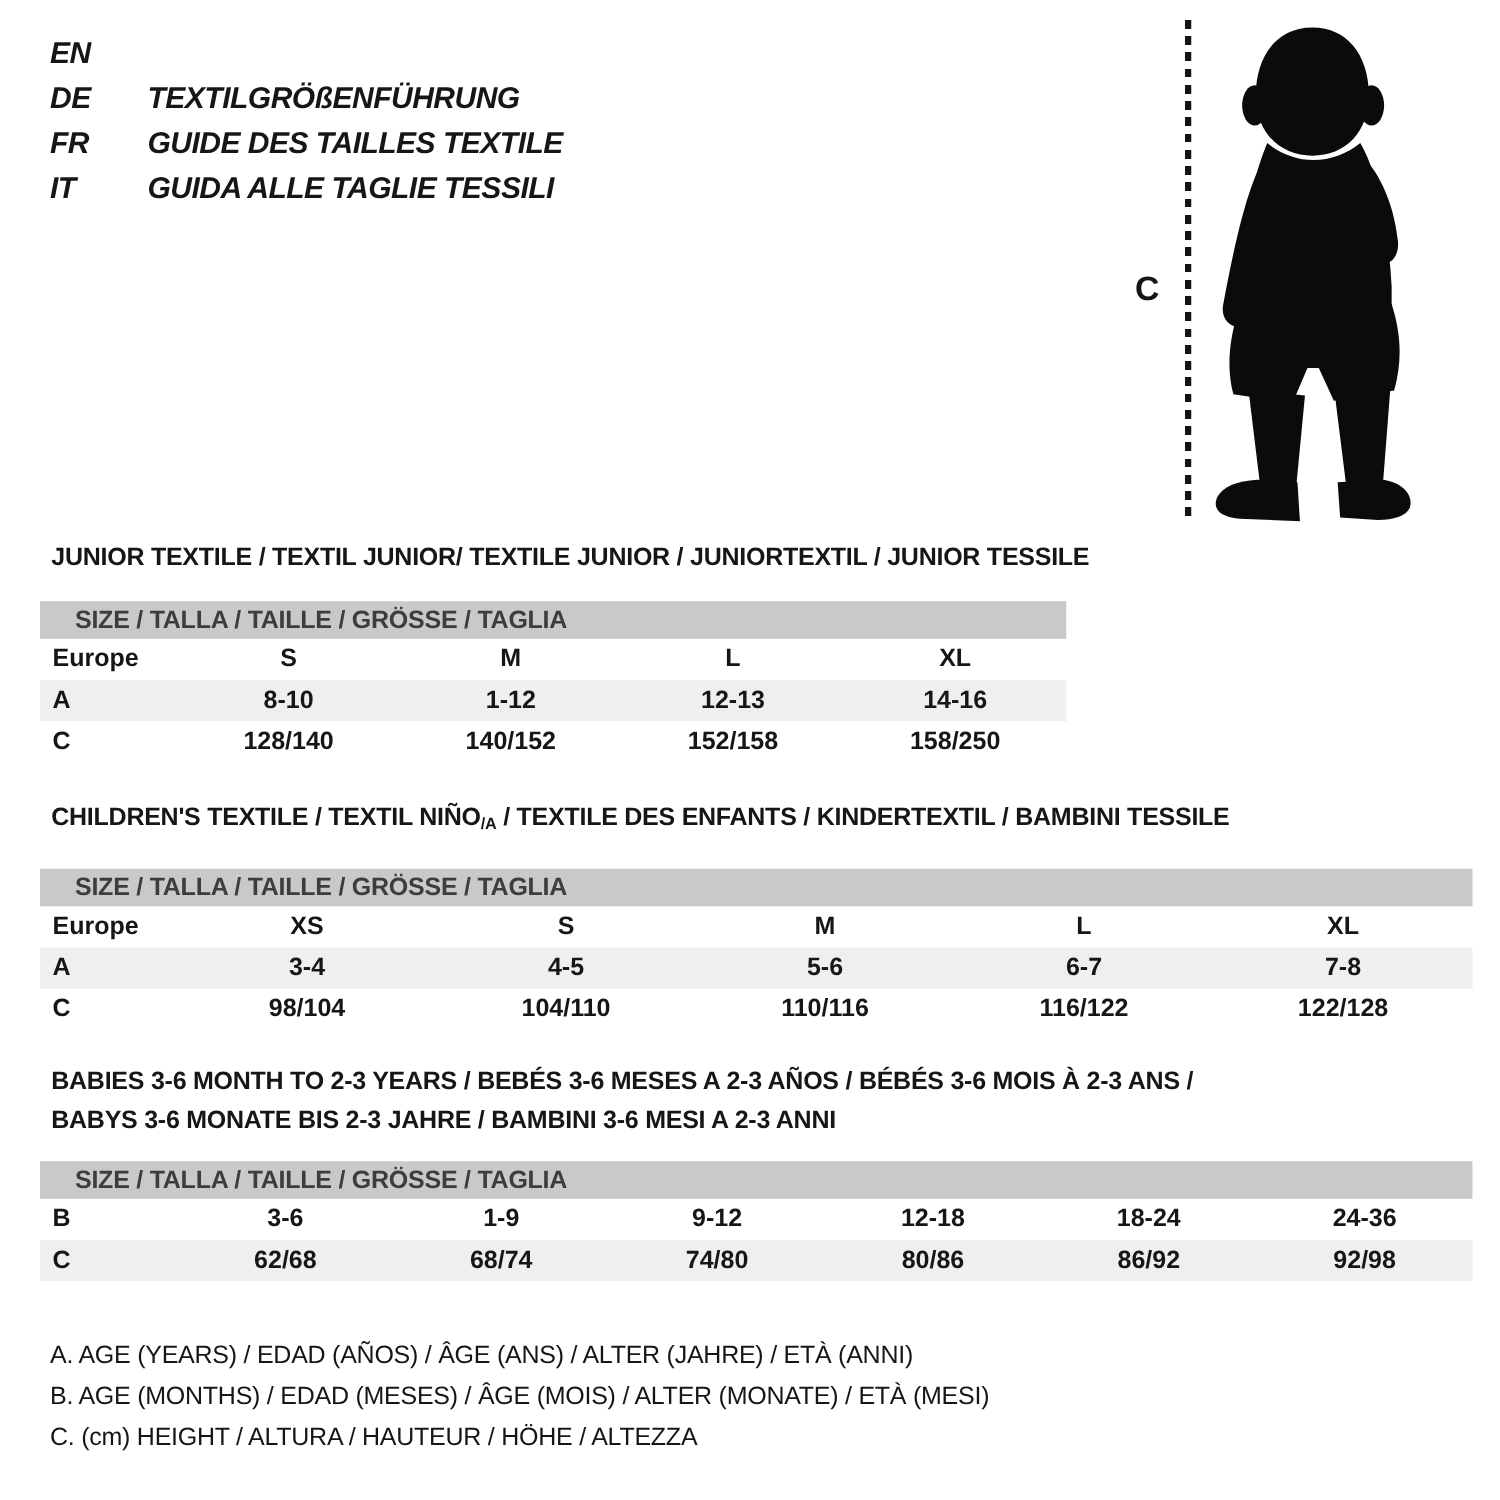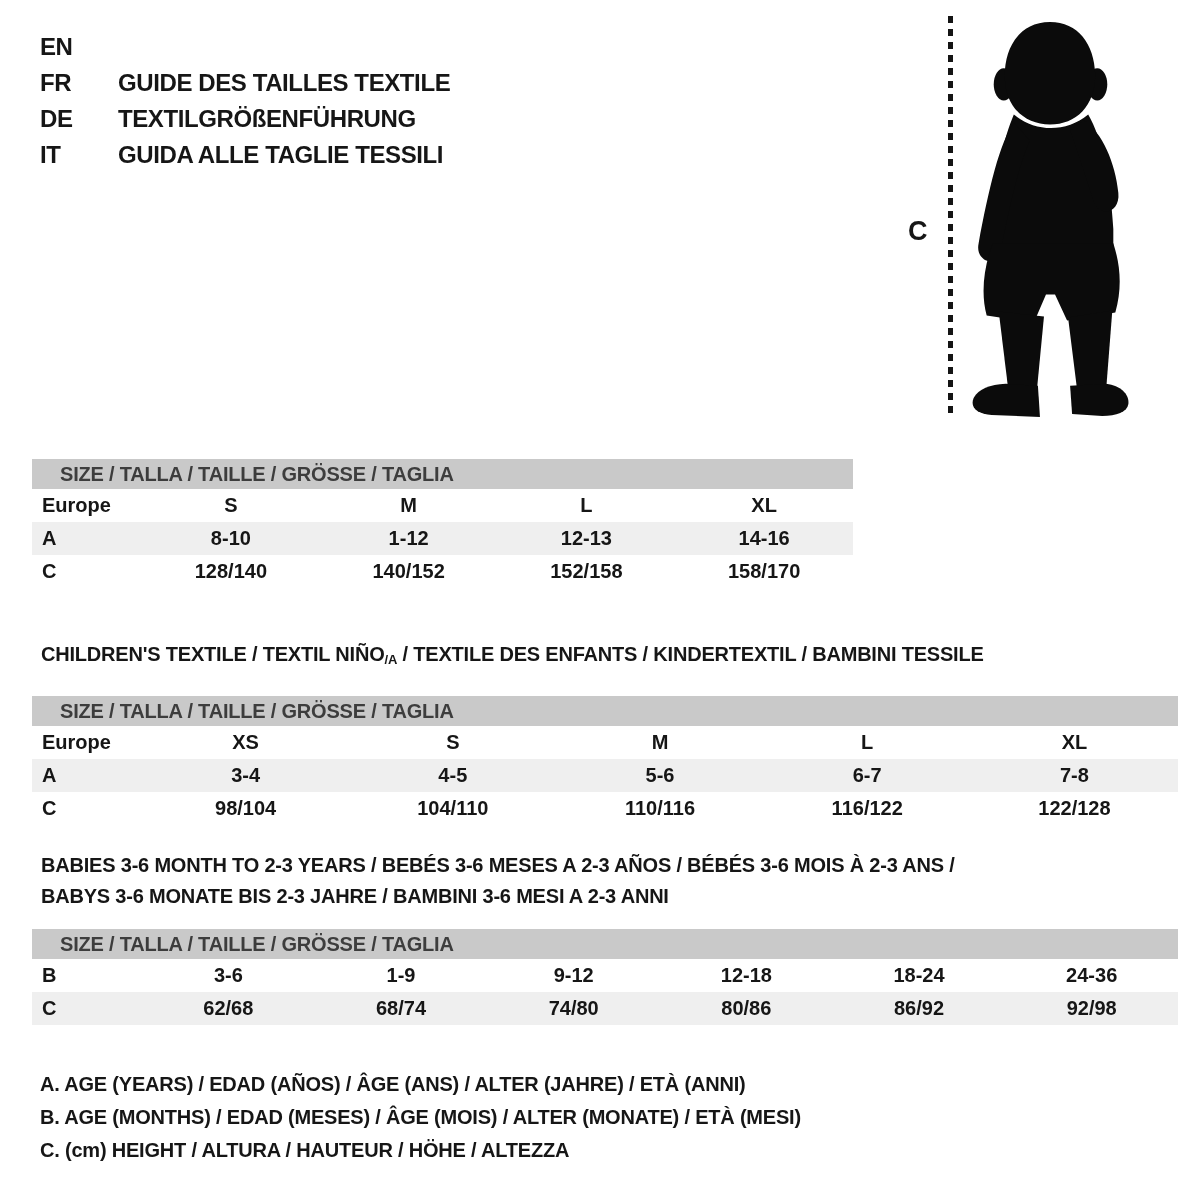--- a/index.html
+++ b/index.html
@@ -6,21 +6,21 @@
   body {
     width: 1200px; height: 1200px;
     background: #ffffff;
     font-family: "Liberation Sans", sans-serif;
     color: #161616;
   }
   .page { position: absolute; top: 0; left: 0; width: 1200px; height: 1200px; overflow: hidden; background: #fff; }
 
   
   .lang-block { position: absolute; left: 40px; top: 29px; font-size: 24px; font-weight: 700; letter-spacing: -0.4px; }
-  .lang-row { display: flex; height: 36px; align-items: center; }
+  .lang-row { display: flex; height: 36px; align-items: flex-start; font-style: italic; }
   .lang-code { width: 78px; flex: 0 0 78px; }
   .lang-label { white-space: nowrap; }
 
   
   .dash-line {
     position: absolute; left: 948px; top: 16px; width: 5px; height: 400px;
     background: repeating-linear-gradient(to bottom, #141414 0 7px, transparent 7px 13px);
   }
   .figure-label { position: absolute; left: 908px; top: 216px; font-size: 27px; font-weight: 700; }
   .toddler { position: absolute; left: 962px; top: 16px; width: 176px; height: 402px; }
@@ -44,39 +44,39 @@
     height: 30px; background: var(--header-bg, #c9c9c9); color: var(--header-text, #3d3d3d);
     display: flex; align-items: center; padding-left: 28px; box-sizing: border-box;
     font-size: 20px; font-weight: 700; letter-spacing: -0.2px;
   }
   .trow { height: 33px; display: flex; align-items: center; font-size: 20px; font-weight: 700; }
   .trow.shaded { background: var(--row-shaded, #efefef); }
   .tlabel { flex: 0 0 110px; width: 110px; padding-left: 10px; box-sizing: border-box; }
   .tcell { flex: 1 1 0; text-align: center; }
 
   
-  .legend { position: absolute; left: 40px; top: 1068px; font-size: 20px; font-weight: 700; letter-spacing: -0.2px; }
+  .legend { position: absolute; left: 40px; top: 1068px; font-size: 20px; font-weight: 400; letter-spacing: -0.2px; }
   .legend-line { line-height: 33px; white-space: nowrap; }
 </style>
 </head>
 <body style="color: rgb(22, 22, 22);">
 
 <div class="page">
 
   <div class="lang-block" id="langBlock">
       <div class="lang-row">
         <span class="lang-code">EN</span>
       </div>
       <div class="lang-row">
+        <span class="lang-code">DE</span>
+        <span class="lang-label">TEXTILGRÖßENFÜHRUNG</span>
+      </div>
+      <div class="lang-row">
         <span class="lang-code">FR</span>
         <span class="lang-label">GUIDE DES TAILLES TEXTILE</span>
-      </div>
-      <div class="lang-row">
-        <span class="lang-code">DE</span>
-        <span class="lang-label">TEXTILGRÖßENFÜHRUNG</span>
       </div>
       <div class="lang-row">
         <span class="lang-code">IT</span>
         <span class="lang-label">GUIDA ALLE TAGLIE TESSILI</span>
       </div>
     </div>
 
   <div>
     <div class="dash-line"></div>
     <div class="figure-label">C</div>
@@ -102,20 +102,23 @@
 
         <path d="M8 380 C4 390 12 396 26 397 L74 399 L72 368 L40 366 C24 367 13 371 8 380 Z"></path>
 
         <path d="M104 368 L140 366 C154 368 163 376 162 386 C161 394 150 398 136 398 L106 396 Z"></path>
       </g>
     </svg>
   </div>
 
   <div id="sections">
       <section class="sec sec-junior">
+        <div class="sec-title">
+          <div class="title-line"><span>JUNIOR TEXTILE / TEXTIL JUNIOR/ TEXTILE JUNIOR / JUNIORTEXTIL / JUNIOR TESSILE</span></div>
+        </div>
         <div class="ttable">
           <div class="thead">SIZE / TALLA / TAILLE / GRÖSSE / TAGLIA</div>
           <div class="trow">
             <span class="tlabel">Europe</span>
             <span class="tcell">S</span>
             <span class="tcell">M</span>
             <span class="tcell">L</span>
             <span class="tcell">XL</span>
           </div>
           <div class="trow shaded">
@@ -123,21 +126,21 @@
             <span class="tcell">8-10</span>
             <span class="tcell">1-12</span>
             <span class="tcell">12-13</span>
             <span class="tcell">14-16</span>
           </div>
           <div class="trow">
             <span class="tlabel">C</span>
             <span class="tcell">128/140</span>
             <span class="tcell">140/152</span>
             <span class="tcell">152/158</span>
-            <span class="tcell">158/170</span>
+            <span class="tcell">158/250</span>
           </div>
         </div>
       </section>
       <section class="sec sec-children">
         <div class="sec-title">
           <div class="title-line"><span>CHILDREN'S TEXTILE / TEXTIL NIÑO</span><span class="sub">/A</span><span> / TEXTILE DES ENFANTS / KINDERTEXTIL / BAMBINI TESSILE</span></div>
         </div>
         <div class="ttable">
           <div class="thead">SIZE / TALLA / TAILLE / GRÖSSE / TAGLIA</div>
           <div class="trow">

